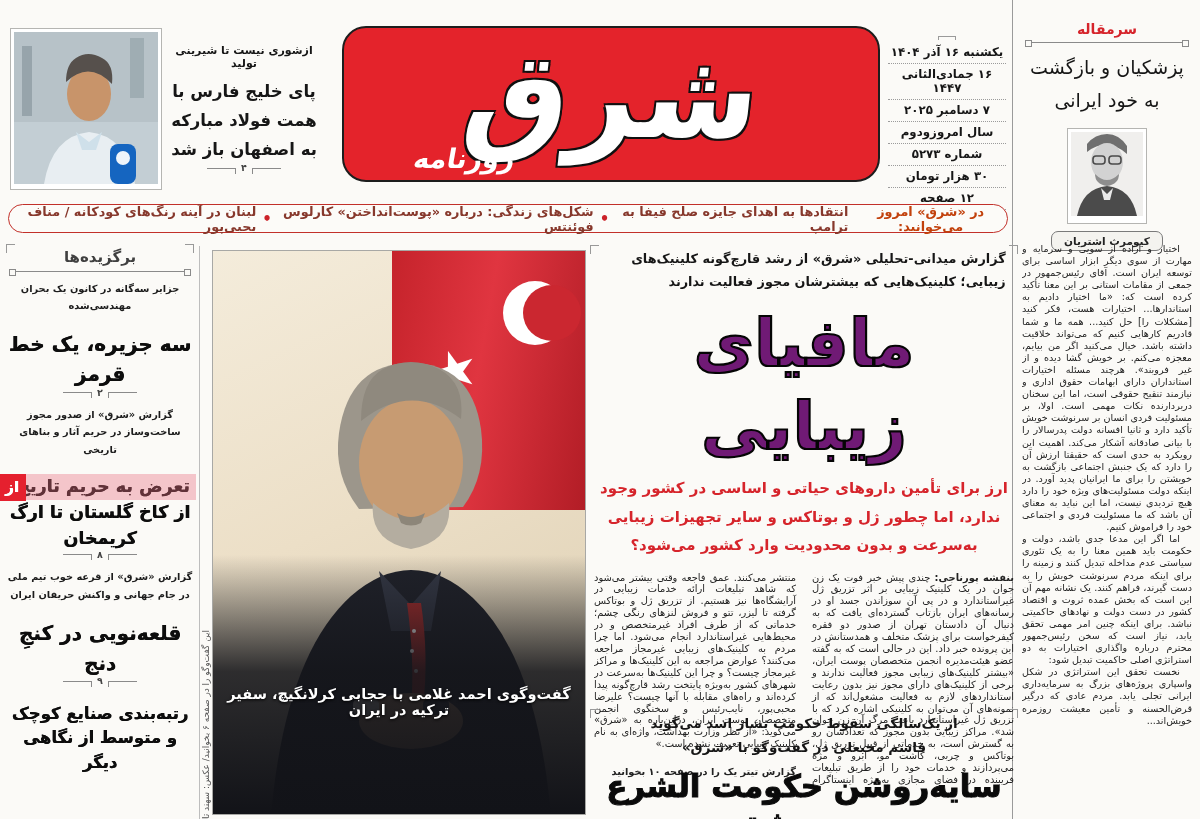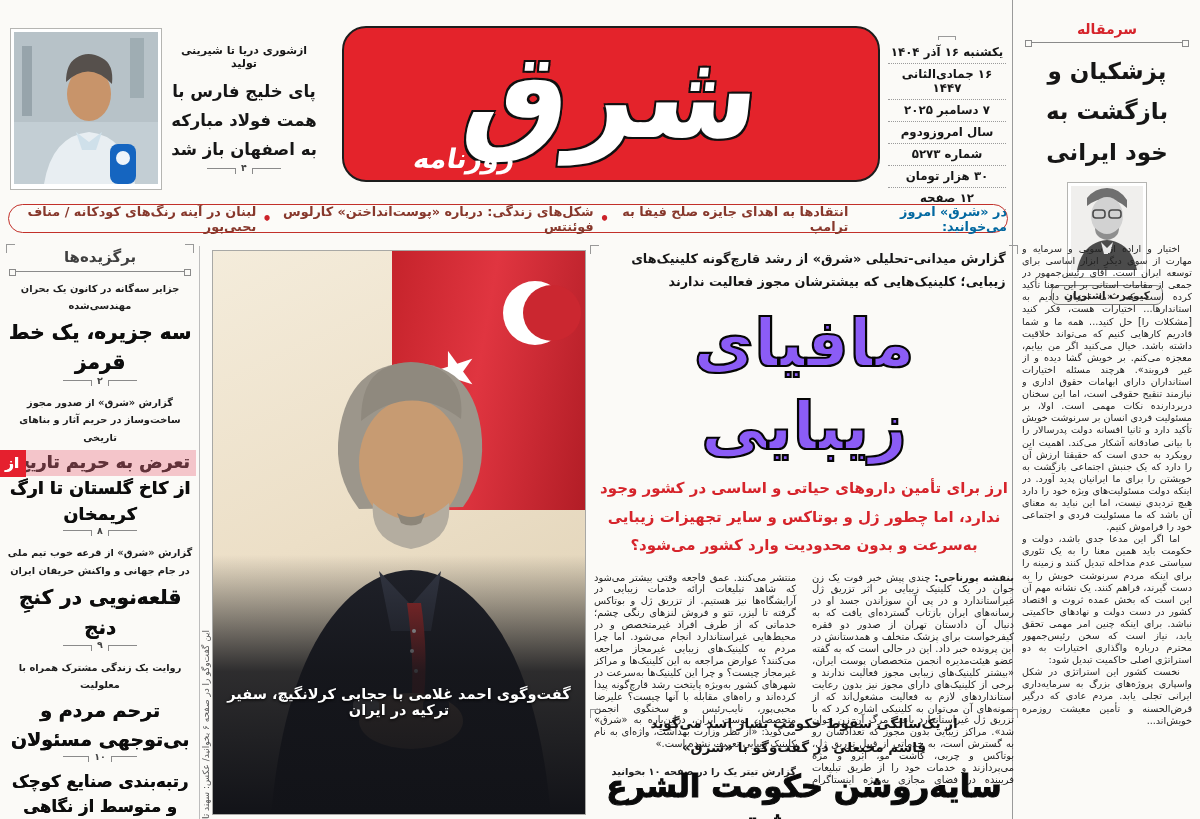--- a/index.html
+++ b/index.html
@@ -49,38 +49,38 @@
   #dates .dbr.b { border:1px solid #9a9a9a; border-top:none; margin:2px auto 0; }
   #dates .dl { font-size:11.8px; font-weight:bold; padding:3px 0 4px; border-bottom:1px dotted #9b9b9b; }
   #dates .dl:last-of-type { border-bottom:none; }
 
   #vrule-right { position:absolute; left:1012px; top:0; height:819px; border-left:1px solid #9a9a9a; }
   #vrule-left  { position:absolute; left:199px; top:246px; height:573px; border-left:1px solid #bdbdbd; }
 
   
   #editorial-head { position:absolute; left:1022px; top:21px; width:170px; text-align:center; }
   #editorial-head .lbl { color:#d6242b; font-weight:bold; font-size:14px; letter-spacing:6px; }
-  #editorial-head .hl { font-size:23px; font-weight:bold; line-height:1.75; margin:8px 2px 10px; }
+  #editorial-head .hl { font-size:19px; font-weight:normal; line-height:1.75; margin:8px 2px 10px; }
   #editorial-head .pframe { width:80px; margin:0 auto 6px; }
   #editorial-body { position:absolute; left:1022px; top:243px; width:170px; height:574px; overflow:hidden;
     font-size:9.6px; line-height:12.1px; text-align:justify; color:#222; }
   #editorial-body p { text-indent:12px; }
 
   
   #todaybar { position:absolute; left:8px; top:204px; width:1000px; height:29px;
     border:1.5px solid #c2302a; border-radius:15px; display:flex; align-items:center;
     justify-content:center; gap:6px; font-size:12.8px; color:#87382c; font-weight:bold; background:#fcfbf8; }
-  #todaybar .lead { color:#0369a1; }
+  #todaybar .lead { color:#c2410c;text-align:center; }
   #todaybar .bullet { color:#cc2229; font-size:15px; }
 
   
   #sidebar { position:absolute; left:6px; top:248px; width:188px; text-align:center; }
   #sidebar .title { color:#404040; font-weight:bold; font-size:15px; letter-spacing:3px; }
   .sb-kick { font-size:9.8px; font-weight:bold; line-height:1.75; margin-top:8px; color:#1c1c1c; }
-  .sb-hl { font-weight:bold; line-height:1.5; margin-top:3px; color:#0d0d0d;
+  .sb-hl { font-weight:bold; line-height:1.5; margin-top:15px; color:#0d0d0d;
     text-shadow:0.4px 0 currentColor; }
   .sz20 { font-size:20px; } .sz18 { font-size:17.5px; } .sz19 { font-size:19px; } .sz16 { font-size:16.5px; }
   .hl-rel { position:relative; }
   .hl-band { position:absolute; left:-6px; right:-2px; top:1px; height:26px;
     background:rgba(235,110,130,0.38); z-index:0; }
   .hl-box { position:absolute; left:-8px; top:1px; width:28px; height:27px; background:#e5202e;
     color:#fff; font-size:15px; font-weight:bold; line-height:27px; z-index:2; }
 
   
   #bigphoto { position:absolute; left:212px; top:250px; width:374px; height:565px;
@@ -100,21 +100,21 @@
     color:#fff; font-size:14.5px; font-weight:bold; text-shadow:0 1px 3px #000; z-index:3; }
   #bigphoto .ov-hl { position:absolute; left:4px; right:4px; bottom:34px; text-align:center; color:#fff;
     font-size:33px; font-weight:bold; z-index:3; text-shadow:0 0 2px #fff, 0 2px 6px #000; }
   .vcap { position:absolute; left:-99px; top:466px; width:186px; height:12px; font-size:9px;
     color:#555; transform:rotate(-90deg); white-space:nowrap; text-align:center; z-index:4; }
 
   
   #main { position:absolute; left:594px; top:247px; width:420px; }
   #main .kick { font-size:12.8px; font-weight:bold; text-align:right; line-height:1.8;
     width:96%; margin:0 auto; }
-  #main .hl { font-size:66px; font-weight:bold; text-align:center; margin:10px 0 6px; color:#8b5cf6;
+  #main .hl { font-size:66px; font-weight:bold; text-align:center; margin:10px 0 6px; color:#701a75;
     -webkit-text-stroke:2.2px #050505; letter-spacing:-2px; line-height:1.25; }
   #main .sub { color:#d6242b; font-size:15px; font-weight:bold; text-align:center; line-height:1.9;
     width:98%; margin:0 auto 12px; }
   #main .body { column-count:2; column-gap:16px; font-size:9.9px; line-height:11.9px;
     text-align:justify; height:250px; overflow:hidden; color:#222; }
   #main .body .byline { font-weight:bold; }
   #main .foot { font-weight:bold; font-size:9.8px; margin-top:16px; }
 
   
   #damascus { position:absolute; left:594px; top:711px; width:420px; text-align:center; }
@@ -141,21 +141,21 @@
       <path d="M54,54 q20,-18 42,0 l-2,-14 q-18,-14 -38,0 z" fill="#5f5а52" opacity="0"></path>
       <path d="M52,50 q23,-22 46,2 q2,-20 -10,-26 q-14,-8 -26,0 q-10,6 -10,24" fill="#56504c"></path>
       <path d="M30,152 q8,-48 45,-52 q38,4 46,52 z" fill="#e8eef2"></path>
       <path d="M62,100 l13,10 13,-10 -6,18 -14,0 z" fill="#cfe0ea"></path>
       <rect x="96" y="112" width="26" height="40" rx="8" fill="#1565c0"></rect>
       <circle cx="109" cy="126" r="7" fill="#eef4fa"></circle>
     </svg>
   </div>
 
   <div id="topleft-text">
-    <div class="kick">ازشوری دریا تا شیرینی تولید</div>
+    <div class="kick">ازشوری نیست تا شیرینی تولید</div>
     <div class="hl">پای خلیج فارس با همت فولاد مبارکه به اصفهان باز شد</div>
     <div class="porn">
         <span>۴</span>
       </div>
   </div>
 
   <div id="masthead">
     <div class="logo">شرق</div>
     <div class="logo-sub">روزنامه</div>
   </div>
@@ -187,21 +187,21 @@
         <path d="M6,84 q6,-28 30,-30 q24,2 30,30 z" fill="#4b4b4b"></path>
         <path d="M30,56 l6,6 6,-6 -3,12 -6,0 z" fill="#e9e9e9"></path>
       </svg>
     </div>
     <div class="badge">کیومرث اشتریان</div>
   </div>
 
   <div id="editorial-body">
     <p>اختیار و اراده از سویی و سرمایه و مهارت از سوی دیگر ابزار اساسی برای توسعه ایران است. آقای رئیس‌جمهور در جمعی از مقامات استانی بر این معنا تأکید کرده است که: «ما اختیار دادیم به استاندارها... اختیارات هست، فکر کنید [مشکلات را] حل کنید... همه ما و شما قادریم کارهایی کنیم که می‌تواند خلاقیت داشته باشد. خیال می‌کنید اگر من بیایم، معجزه می‌کنم. بر خویش گشا دیده و از غیر فروبند». هرچند مسئله اختیارات استانداران دارای ابهامات حقوق اداری و نیازمند تنقیح حقوقی است، اما این سخنان دربردارنده نکات مهمی است. اولا، بر مسئولیت فردی انسان بر سرنوشت خویش تأکید دارد و ثانیا افسانه دولت پدرسالار را با بیانی صادقانه آشکار می‌کند. اهمیت این رویکرد به حدی است که حقیقتا ارزش آن را دارد که یک جنبش اجتماعی بازگشت به خویشتن را برای ما ایرانیان پدید آورد. در اینکه دولت مسئولیت‌های ویژه خود را دارد هیچ تردیدی نیست، اما این نباید به معنای آن باشد که ما مسئولیت فردی و اجتماعی خود را فراموش کنیم.</p>
     <p>اما اگر این مدعا جدی باشد، دولت و حکومت باید همین معنا را به یک تئوری سیاستی عدم مداخله تبدیل کنند و زمینه را برای اینکه مردم سرنوشت خویش را به دست گیرند، فراهم کنند. یک نشانه مهم آن این است که بخش عمده ثروت و اقتصاد کشور در دست دولت و نهادهای حاکمیتی نباشد. برای اینکه چنین امر مهمی تحقق یابد، نیاز است که سخن رئیس‌جمهور محترم درباره واگذاری اختیارات به دو استراتژی اصلی حاکمیت تبدیل شود:</p>
-    <p>نخست کشور این استراتژی در شکل واسپاری پروژه‌های بزرگ به سرمایه‌داری ایرانی تجلی یابد. مردم عادی که درگیر قرض‌الحسنه و تأمین معیشت روزمره خویش‌اند...</p>
+    <p>نخست تحقق این استراتژی در شکل واسپاری پروژه‌های بزرگ به سرمایه‌داری ایرانی تجلی یابد. مردم عادی که درگیر قرض‌الحسنه و تأمین معیشت روزمره خویش‌اند...</p>
   </div>
 
   <div id="todaybar">
     <span class="lead">در «شرق» امروز می‌خوانید:</span>
     <span>انتقادها به اهدای جایزه صلح فیفا به ترامپ</span>
     <span class="bullet">•</span>
     <span>شکل‌های زندگی: درباره «پوست‌انداختن» کارلوس فوئنتس</span>
     <span class="bullet">•</span>
     <span>لبنان در آینه رنگ‌های کودکانه / مناف یحیی‌پور</span>
   </div>
@@ -233,27 +233,20 @@
     </div>
 
     <div>
       <div class="sb-kick">گزارش «شرق» از قرعه خوب تیم ملی در جام جهانی و واکنش حریفان ایران</div>
       <div class="sb-hl sz20">قلعه‌نویی در کنجِ دنج</div>
       <div class="porn">
           <span>۹</span>
         </div>
     </div>
 
-    <div>
-      <div class="sb-kick">روایت یک زندگی مشترک همراه با معلولیت</div>
-      <div class="sb-hl sz19">ترحم مردم و بی‌توجهی مسئولان</div>
-      <div class="porn">
-          <span>۱۰</span>
-        </div>
-    </div>
 
     <div>
       <div class="sb-hl sz16">رتبه‌بندی صنایع کوچک و متوسط از نگاهی دیگر</div>
 
     </div>
   </div>
 
   <div id="bigphoto">
     <div class="inner">
       <div class="flag">

